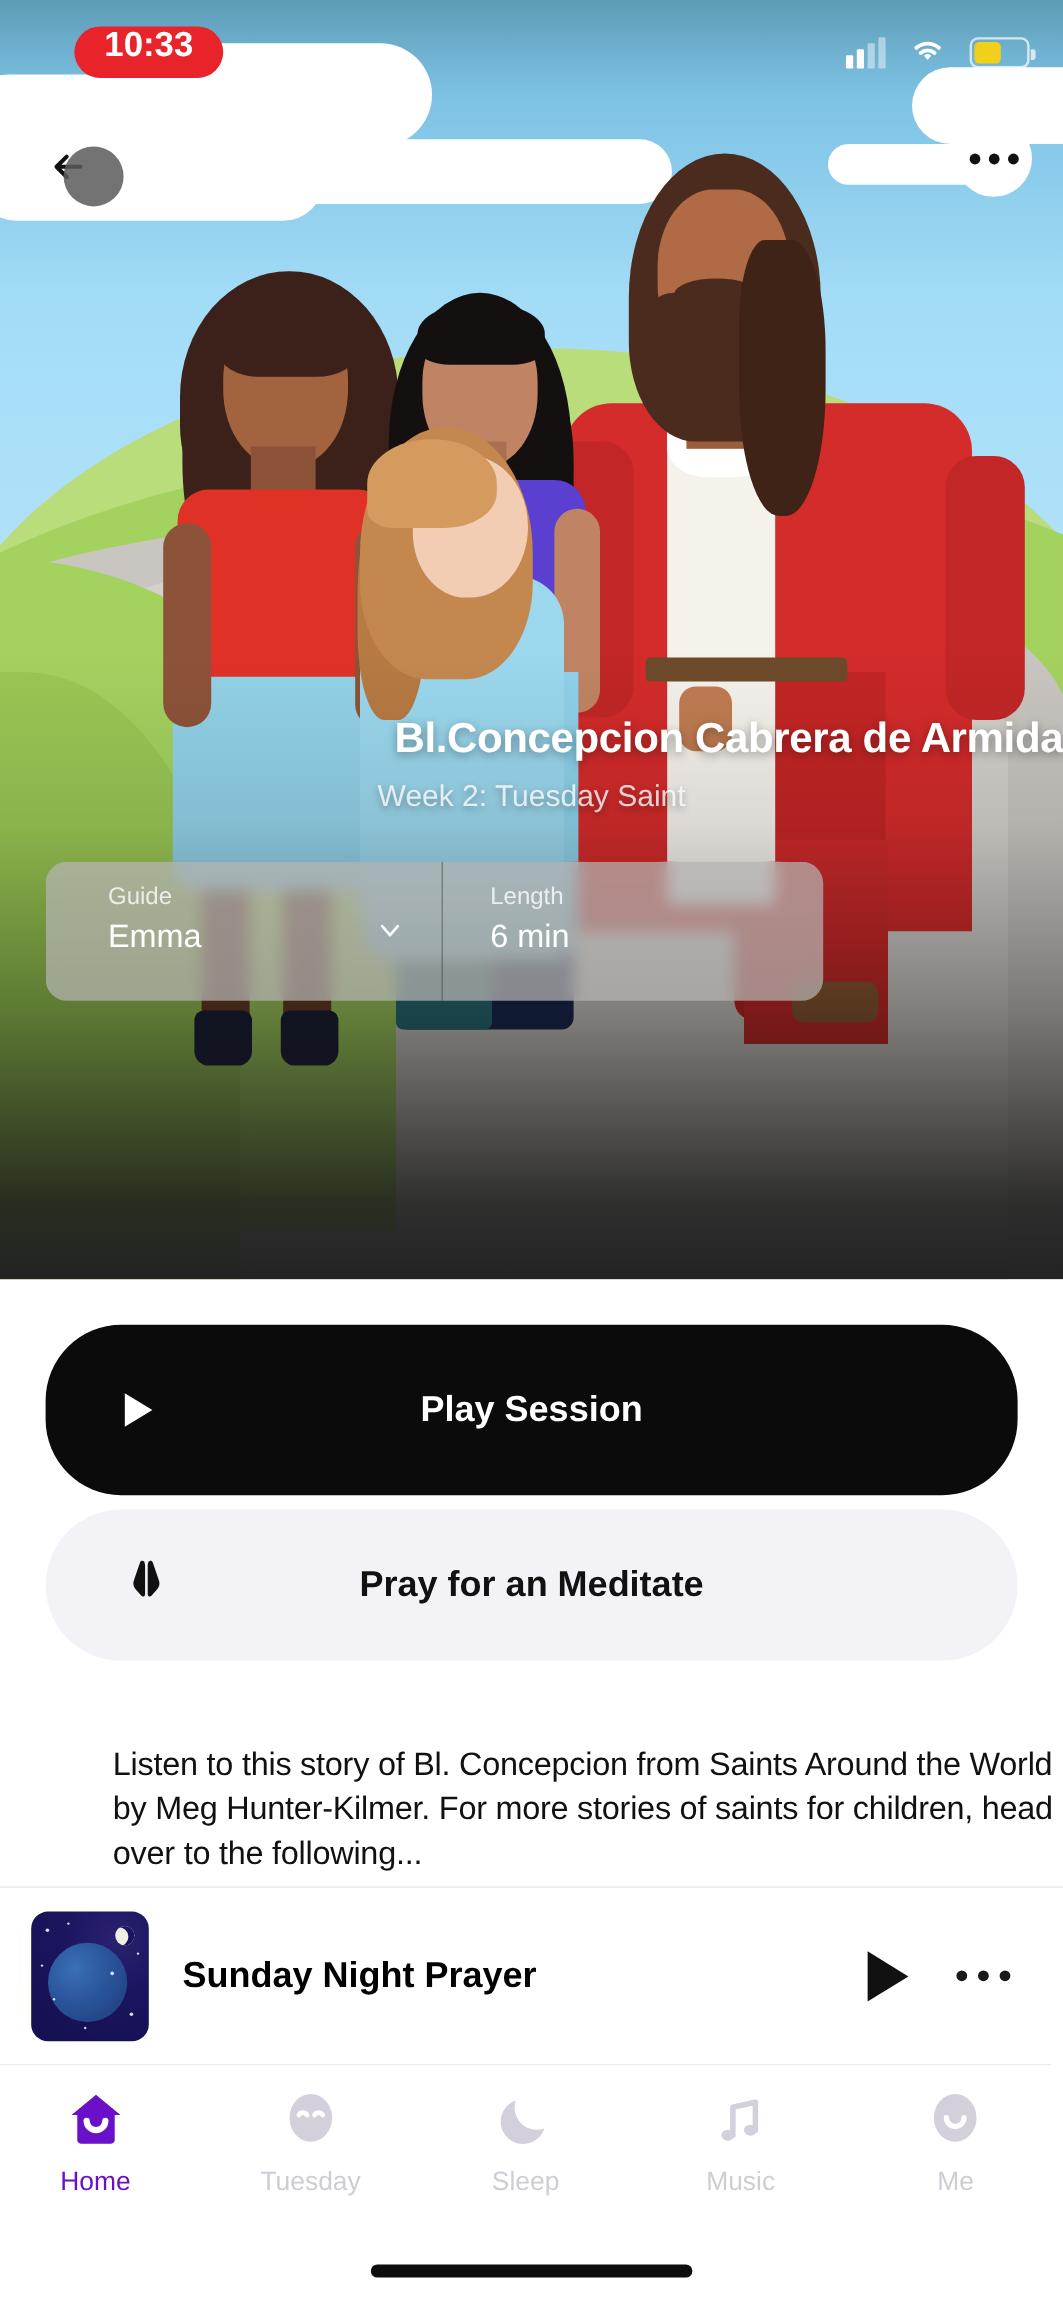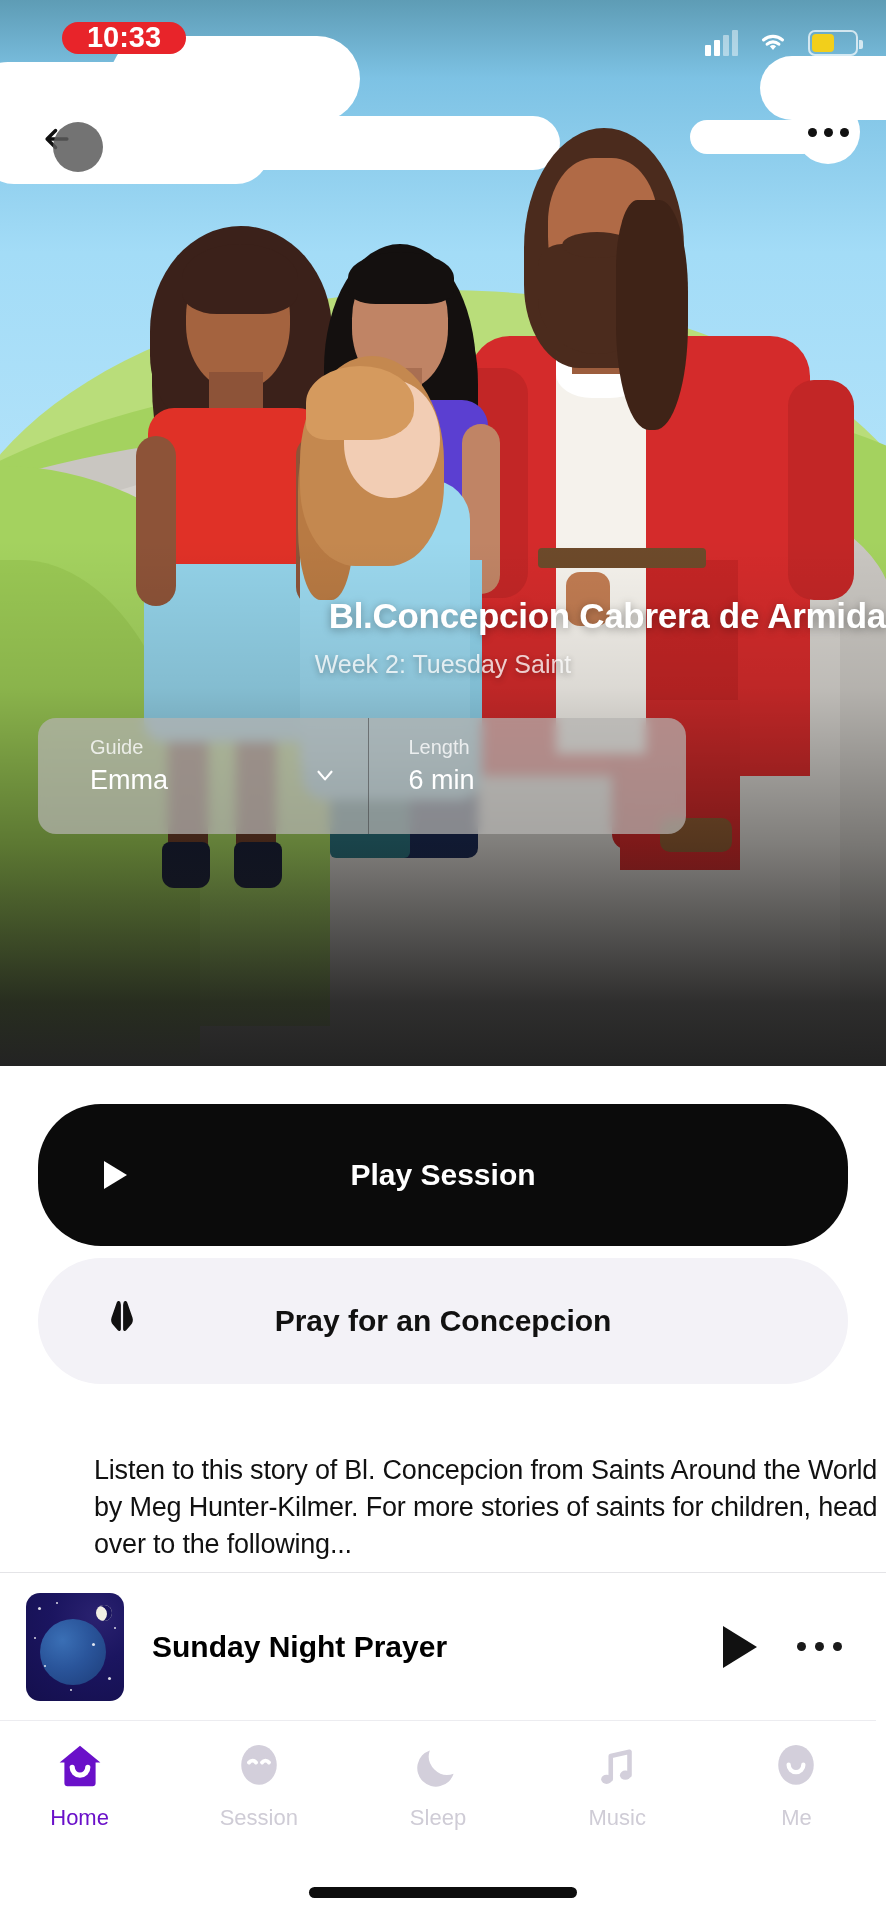--- a/index.html
+++ b/index.html
@@ -334,21 +334,21 @@
           </svg>
       </span>
     </div>
     <div class="sel-cell">
       <div class="sel-label">Length</div>
       <div class="sel-value">6 min</div>
     </div>
   </div>
 </div>
 
-<div style="position:absolute;left:62px;top:22px;width:124px;height:32px;border-radius:24px;background:#e8242a;display:flex;align-items:flex-end;justify-content:center;">
+<div style="position:absolute;left:62px;top:22px;width:124px;height:43px;border-radius:24px;background:#e8242a;display:flex;align-items:flex-start;justify-content:center;">
   <span style="color:#fff;font-size:29px;font-weight:bold;">10:33</span>
 </div>
 <div style="position:absolute;right:28px;top:28px;display:flex;align-items:center;gap:18px;">
   <span style="display:flex;align-items:flex-end;gap:3px;height:26px;">
     <i style="width:6px;height:11px;background:#fff;border-radius:1px;display:block;"></i>
     <i style="width:6px;height:16px;background:#fff;border-radius:1px;display:block;"></i>
     <i style="width:6px;height:21px;background:rgba(255,255,255,0.45);border-radius:1px;display:block;"></i>
     <i style="width:6px;height:26px;background:rgba(255,255,255,0.45);border-radius:1px;display:block;"></i>
   </span>
   <span>
@@ -371,21 +371,21 @@
     <span>Play Session</span>
   </div>
 
   <div class="pray-btn">
     <span class="pray-icon">
       <svg viewBox="0 0 24 24">
         <path d="M11 3.4c-.7-.6-1.6-.4-1.9.5L6.3 12c-.5 1.4-.2 2.9.8 4l2.6 3c.6.7 1.7.3 1.7-.6V5.2c0-.7-.3-1.3-.4-1.8z" fill="#111"></path>
         <path d="M13 3.4c.7-.6 1.6-.4 1.9.5L17.7 12c.5 1.4.2 2.9-.8 4l-2.6 3c-.6.7-1.7.3-1.7-.6V5.2c0-.7.3-1.3.4-1.8z" fill="#111"></path>
       </svg>
     </span>
-    <span>Pray for an Concepcion</span>
+    <span>Pray for an Meditate</span>
   </div>
 
   <div class="desc">Listen to this story of Bl. Concepcion from Saints Around the World by Meg Hunter-Kilmer. For more stories of saints for children, head over to the following...</div>
 </div>
 
 <div class="mini">
   <div class="mini-thumb">
     <div class="planet"></div>
     <div class="moon"></div>
     <i class="star" style="left:12px;top:14px;width:3px;height:3px;"></i>
@@ -419,21 +419,21 @@
   </div>
 
   <div class="tab">
     <span class="tab-icon">
       <svg viewBox="0 0 24 24" width="52" height="52">
         <ellipse cx="12" cy="11.5" rx="8.2" ry="9.2" fill="#d3cfdb"></ellipse>
         <path d="M7.4 10.4c.9-1.2 2.3-1.2 3.2 0" stroke="#fff" stroke-width="1.8" fill="none" stroke-linecap="round"></path>
         <path d="M13.4 10.4c.9-1.2 2.3-1.2 3.2 0" stroke="#fff" stroke-width="1.8" fill="none" stroke-linecap="round"></path>
       </svg>
     </span>
-    <span class="tab-label">Session</span>
+    <span class="tab-label">Tuesday</span>
   </div>
 
   <div class="tab">
     <span class="tab-icon">
       <svg viewBox="0 0 24 24" width="52" height="52">
         <path d="M19.2 15.6A8.6 8.6 0 0 1 8.2 4.8a8.6 8.6 0 1 0 11 10.8z" fill="#d3cfdb"></path>
       </svg>
     </span>
     <span class="tab-label">Sleep</span>
   </div>

